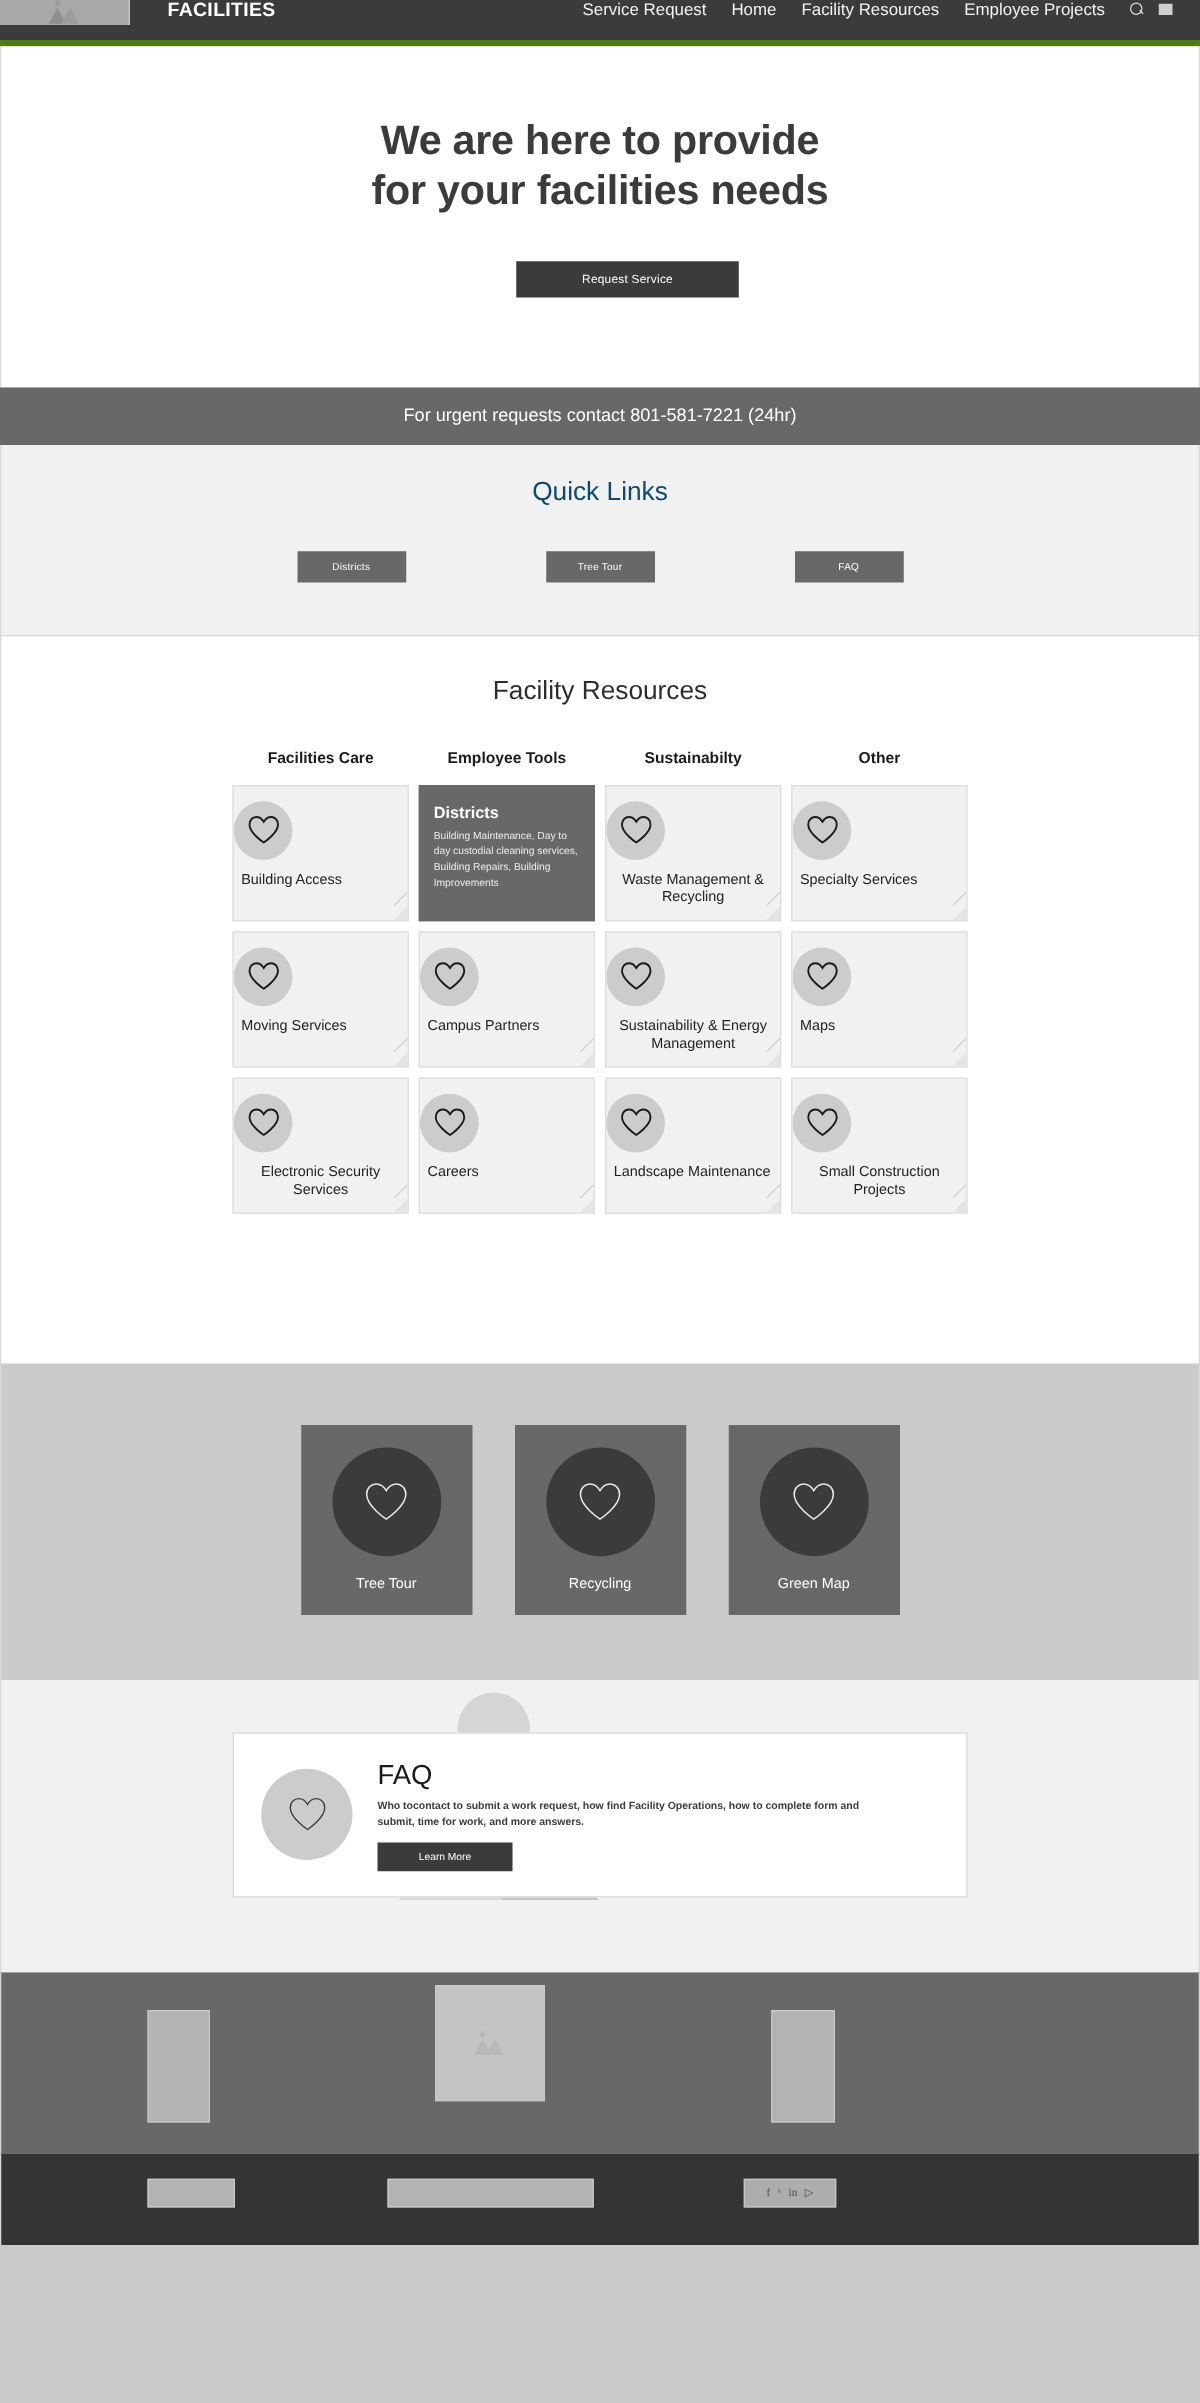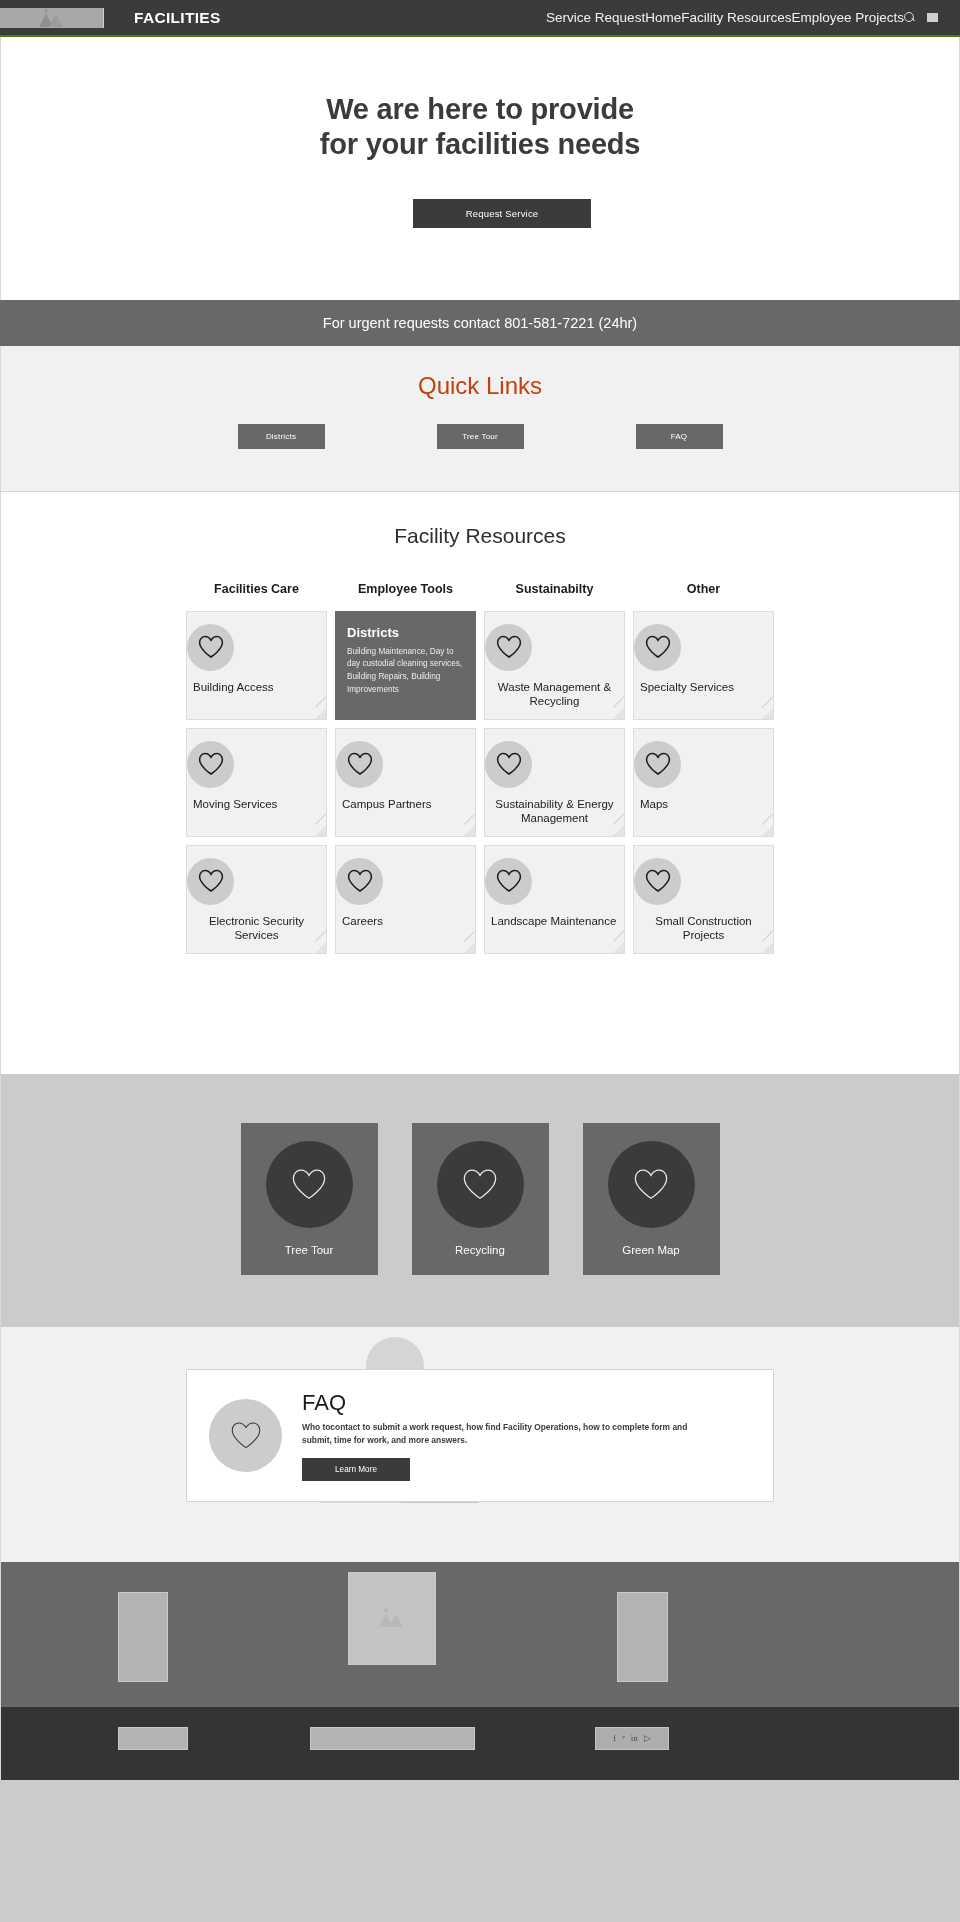--- a/index.html
+++ b/index.html
@@ -7,24 +7,24 @@
     width: 960px;
     background: #cbcbcb;
     font-family: "Liberation Sans", sans-serif;
     -webkit-font-smoothing: antialiased;
   }
   .page { width: 960px; background: #cbcbcb; position: relative; }
 
   
   .topbar {
     display: flex;
-    align-items: center;
+    align-items: flex-start;
     height: 37px;
     background: #3b3b3b;
-    border-bottom: 2px solid #4d7c0f;
+    border-bottom: 5px solid #4d7c0f;
   }
   .logo-box {
     width: 104px;
     background: #a8a8a8;
     display: flex;
     align-items: center;
     justify-content: center;
     border-right: 1px solid #cfcfcf;
     flex: none;
   }
@@ -46,21 +46,21 @@
   }
   .brand {
     color: #ffffff;
     font-size: 15.5px;
     font-weight: bold;
     letter-spacing: 0.3px;
     display: flex;
     align-items: center;
     padding-left: 30px;
   }
-  .nav { margin-left: auto; display: flex; align-items: center; padding-right: 10px; }
+  .nav { margin-left: auto; display: flex; align-items: center; gap: 20px; padding-right: 10px; }
   .nav-link {
     color: #f2f2f2;
     font-size: 13.5px;
     text-decoration: none;
     white-space: nowrap;
     cursor: pointer;
   }
   .nav-icons { display: flex; align-items: center; gap: 12px; padding-right: 12px; }
   .icon-search { width: 11px; height: 11px; position: relative; cursor: pointer; display:inline-block;}
   .icon-search::before {
@@ -75,21 +75,21 @@
 
   
   .hero {
     background: #ffffff;
     border-left: 1px solid #d8d8d8;
     border-right: 1px solid #d8d8d8;
     padding: 55px 0 72px;
     text-align: center;
   }
   .hero h1 {
-    font-size: 29px;
+    font-size: 33px;
     line-height: 1.22;
     color: #3b3b3b;
     font-weight: bold;
     letter-spacing: -0.2px;
   }
   .btn-dark {
     display: inline-block;
     background: #3b3b3b;
     color: #ffffff;
     font-size: 9.5px;
@@ -115,24 +115,24 @@
   
   .quicklinks {
     background: #f1f1f1;
     border-left: 1px solid #d8d8d8;
     border-right: 1px solid #d8d8d8;
     border-bottom: 1px solid #d8d8d8;
     padding: 26px 0 42px;
     text-align: center;
   }
   .quicklinks h2 {
-    font-size: 24px;
+    font-size: 21px;
     font-weight: normal;
-    color: #c2410c;
-    margin-bottom: 24px;
+    color: #0c4a6e;
+    margin-bottom: 35px;
   }
   .ql-row { display: flex; justify-content: center; gap: 112px; }
   .ql-btn {
     background: #686868;
     color: #ffffff;
     border: none;
     width: 87px;
     padding: 8px 0;
     font-size: 8px;
     cursor: pointer;

